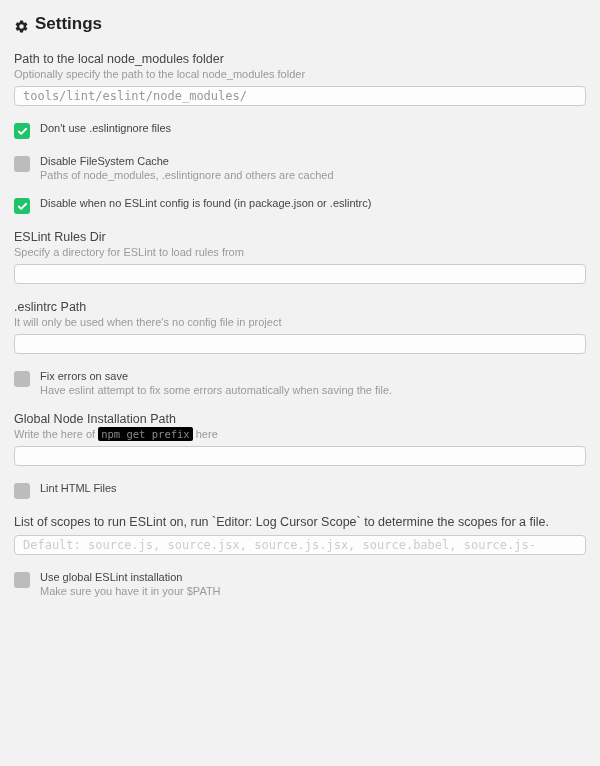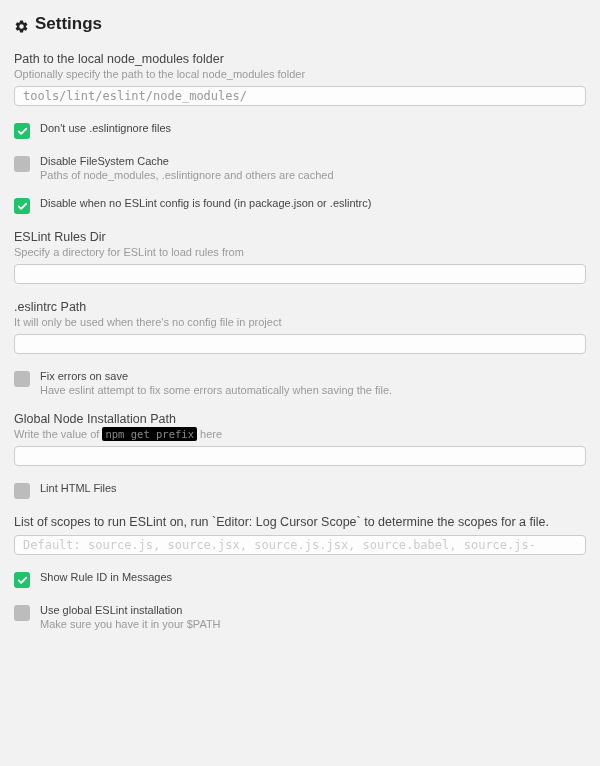--- a/index.html
+++ b/index.html
@@ -181,52 +181,40 @@
       <div class="check-content">
         <div class="check-label">Fix errors on save</div>
         <div class="check-sub">Have eslint attempt to fix some errors automatically when saving the file.</div>
       </div>
     </div>
   </div>
 
   <div class="setting-block">
     <div class="label">Global Node Installation Path</div>
     <div class="subtext">
-      <span>Write the value of </span><span class="code">npm get prefix</span><span> here</span>
+      <span>Write the here of </span><span class="code">npm get prefix</span><span> here</span>
     </div>
     <input class="input-text" value="" style="">
   </div>
 
   <div class="setting-block">
     <div class="check-row">
       <div class="checkbox unchecked"></div>
       <div class="check-content">
         <div class="check-label">Lint HTML Files</div>
       </div>
     </div>
   </div>
 
 
   <div class="setting-block">
     <div class="label">List of scopes to run ESLint on, run `Editor: Log Cursor Scope` to determine the scopes for a file.</div>
     <input class="input-text" placeholder="Default: source.js, source.jsx, source.js.jsx, source.babel, source.js-" style="">
   </div>
 
-  <div class="setting-block">
-    <div class="check-row">
-      <div class="checkbox checked">
-        <svg viewBox="0 0 24 24" fill="none" stroke="#fff" stroke-width="4" stroke-linecap="round" stroke-linejoin="round">
-            <polyline points="20 6 9 17 4 12"></polyline>
-          </svg>
-      </div>
-      <div class="check-content">
-        <div class="check-label">Show Rule ID in Messages</div>
-      </div>
-    </div>
-  </div>
 
   <div class="setting-block">
     <div class="check-row">
       <div class="checkbox unchecked"></div>
       <div class="check-content">
         <div class="check-label">Use global ESLint installation</div>
         <div class="check-sub">Make sure you have it in your $PATH</div>
       </div>
     </div>
   </div>

